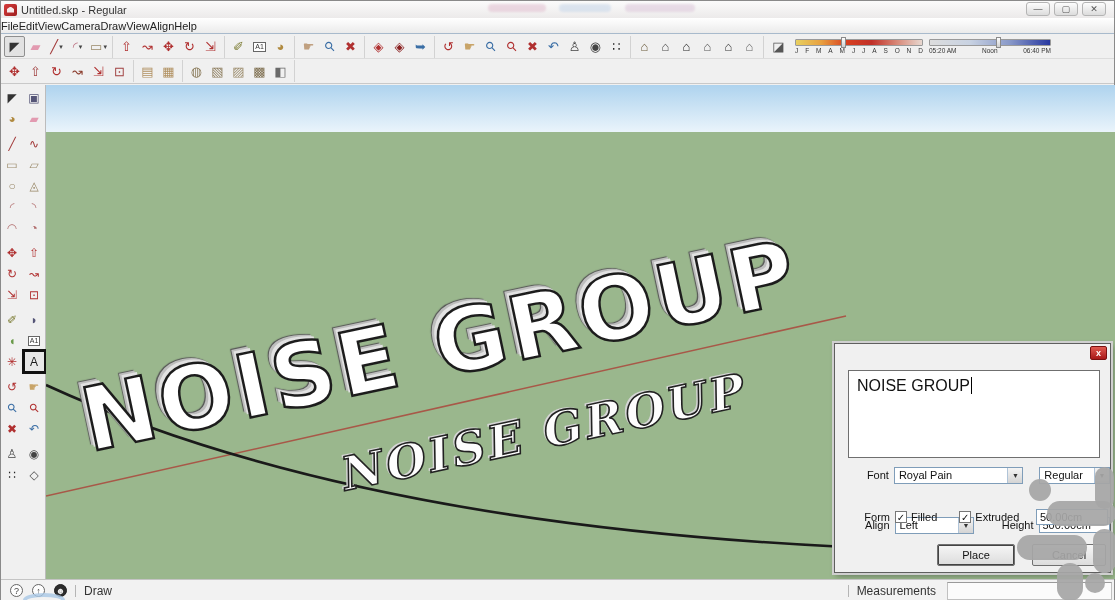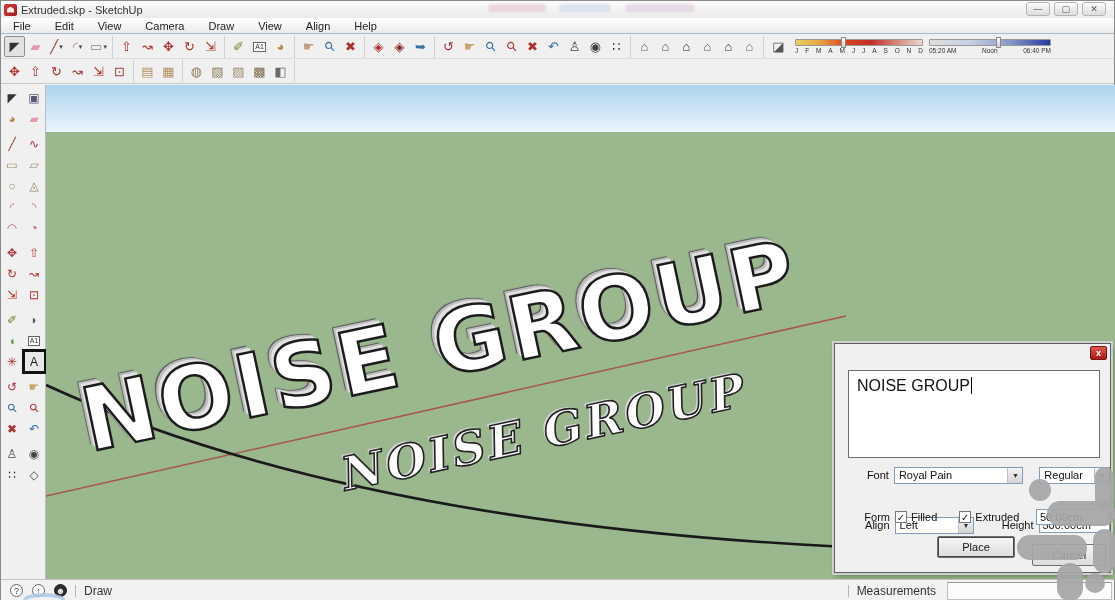--- a/index.html
+++ b/index.html
@@ -9,21 +9,21 @@
   
   .titlebar { position:absolute; left:0; top:0; width:100%; height:17px; background:linear-gradient(#fbfbfb,#eceaea); display:flex; align-items:center; font-size:11px; color:#333; }
   .app-icon { width:13px; height:12px; margin:0 4px 0 3px; background:linear-gradient(135deg,#d83b3b,#9e1f1f); border-radius:2px; position:relative; }
   .app-icon:after { content:""; position:absolute; left:3px; top:3px; width:7px; height:6px; background:#f7e9e9; clip-path:polygon(0 40%,50% 0,100% 40%,100% 100%,0 100%); }
   .tb-watermark { position:absolute; top:3px; height:8px; border-radius:4px; filter:blur(1.2px); opacity:.55; }
   .winbtns { position:absolute; right:8px; top:1px; display:flex; gap:4px; }
   .winbtn { width:24px; height:14px; background:linear-gradient(#fdfdfd,#dcdcdc); border:1px solid #b4b4b4; border-radius:3px; font-size:9px; line-height:12px; text-align:center; color:#555; }
 
   
   .menubar { position:absolute; left:0; top:17px; width:100%; height:16px; background:linear-gradient(#ffffff,#ebebeb); border-bottom:1px solid #a8bacc; display:flex; align-items:center; font-size:11px; color:#222; }
-  .menu-item { padding:1px 12px; }
+  .menu-item { padding:1px 0; }
 
   
   .toolbar { position:absolute; left:0; width:100%; background:#f0f0f0; display:flex; align-items:center; }
   .toolbar1 { top:34px; height:24px; border-bottom:1px solid #dcdcdc; }
   .toolbar2 { top:58px; height:25px; border-bottom:1px solid #c9c9c9; }
   .tb-group { display:flex; align-items:center; padding:0 3px; border-right:1px solid #d2d2d2; height:22px; }
   .tb-icon { width:21px; height:21px; display:flex; align-items:center; justify-content:center; font-size:13px; position:relative; }
   .tb-icon.pressed { border:1px solid #8f8f8f; background:#e2e2e2; border-radius:2px; }
   .tb-icon .dd { font-size:7px; color:#444; margin-left:1px; }
   .glyph-rot { display:inline-block; transform:rotate(-45deg); }
@@ -80,21 +80,21 @@
   .wm.c { border-radius:50%; }
   .wm-blue { position:absolute; left:22px; top:592px; width:42px; height:14px; border-radius:50% 50% 0 0; border:4px solid #a9c8e6; border-bottom:none; opacity:.8; z-index:60; }
 </style>
 </head>
 <body>
 
 <div class="window">
 
   <div class="titlebar">
     <div class="app-icon"></div>
-    <span>Extruded.skp - SketchUp</span>
+    <span>Untitled.skp - Regular</span>
     <span class="tb-watermark" style="left:487px;width:58px;background:#e2bfd0;"></span>
     <span class="tb-watermark" style="left:558px;width:52px;background:#c6d6ea;"></span>
     <span class="tb-watermark" style="left:624px;width:70px;background:#dcc6da;"></span>
     <div class="winbtns">
       <div class="winbtn">—</div>
       <div class="winbtn">▢</div>
       <div class="winbtn">✕</div>
     </div>
   </div>
 
@@ -500,21 +500,21 @@
       <span class="lbl" style="width:55px;">Form</span>
       <span class="chk">✓</span>
       <span>Filled</span>
       <span class="chk" style="margin-left:22px;">✓</span>
       <span>Extruded</span>
       <div class="txtinput" style="width:72px; position:absolute; left:201px;">
           <span>50.00cm</span>
         </div>
     </div>
 
-    <div class="btn default" style="left:102px; top:192px; width:78px;">Place</div>
+    <div class="btn default" style="left:102px; top:200px; width:78px;">Place</div>
     <div class="btn" style="left:197px; top:200px; width:74px;">Cancel</div>
   </div>
 
   <div class="wm r" style="left:1094px; top:466px; width:19px; height:42px;"></div>
   <div class="wm c" style="left:1028px; top:478px; width:22px; height:22px;"></div>
   <div class="wm r" style="left:1046px; top:500px; width:69px; height:25px;"></div>
   <div class="wm r" style="left:1016px; top:534px; width:70px; height:25px;"></div>
   <div class="wm r" style="left:1092px; top:528px; width:23px; height:44px;"></div>
   <div class="wm r" style="left:1056px; top:562px; width:26px; height:38px;"></div>
   <div class="wm c" style="left:1084px; top:572px; width:20px; height:20px;"></div>

